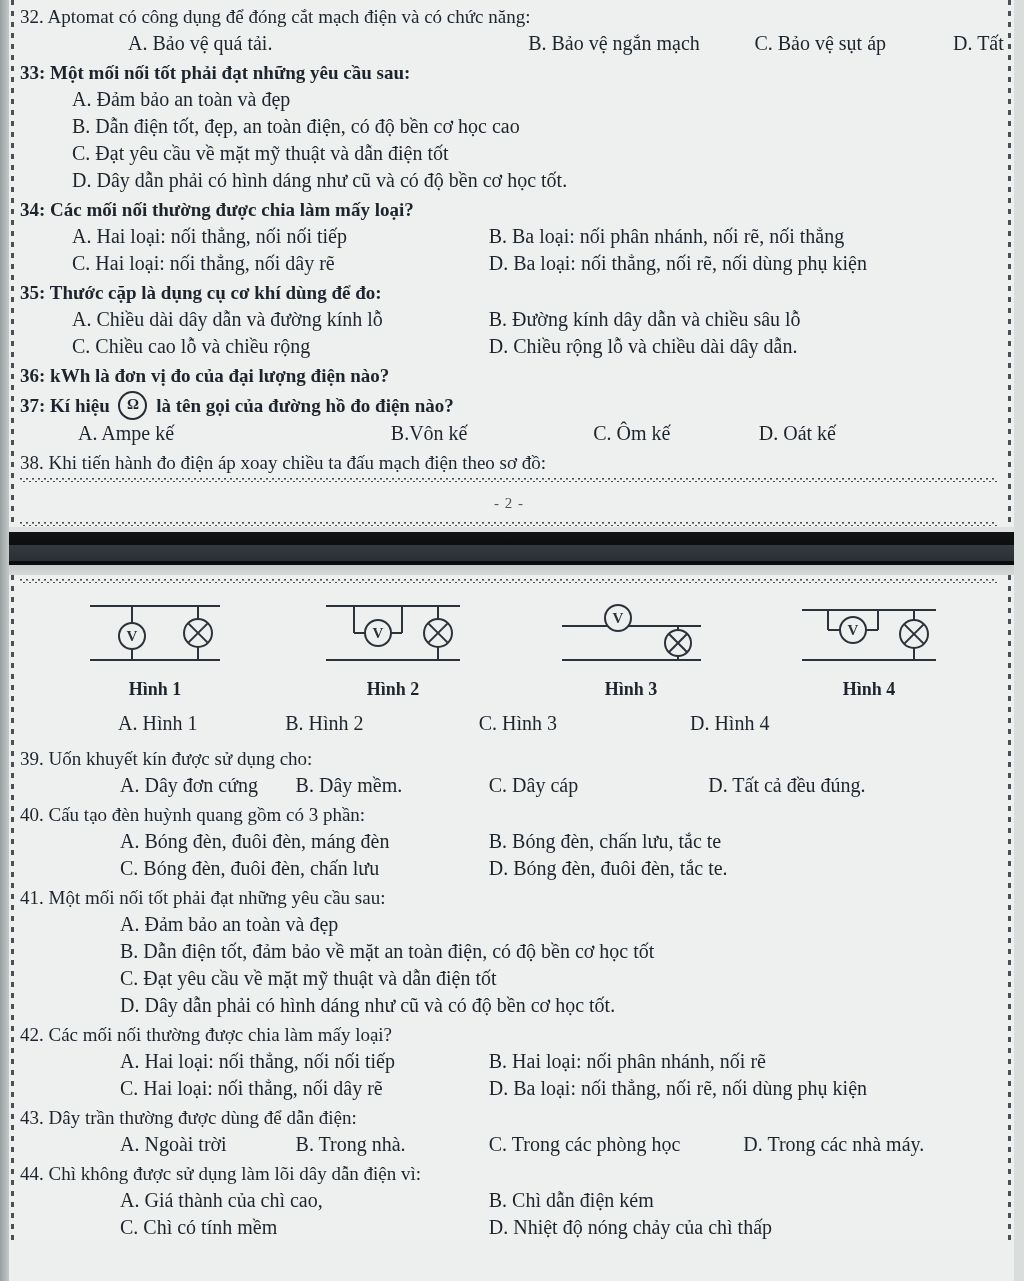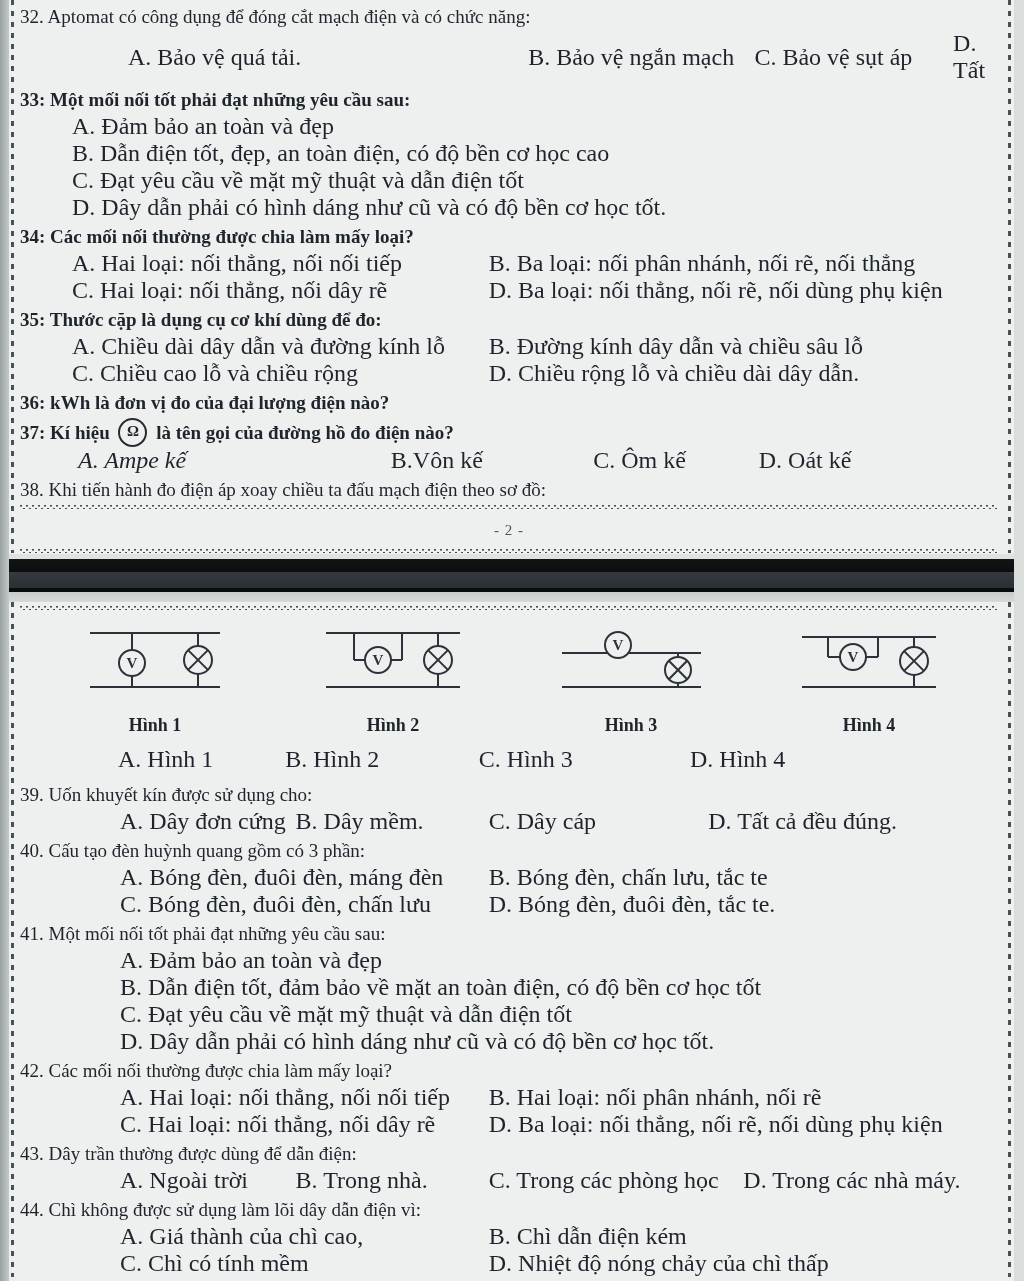--- a/index.html
+++ b/index.html
@@ -16,21 +16,21 @@
 
   .page{position:relative;background:#eef0ef;padding:3px 26px 0 20px;}
   .vrule{position:absolute;top:0;bottom:0;width:3px;z-index:2;
     background-image:repeating-linear-gradient(180deg,#4a5054 0 5px,transparent 5px 11px);}
   .vrule.left{left:11px}
   .vrule.right{right:13px}
 
   .q-header{font-size:19px;line-height:27px;}
   .bold{font-weight:bold;}
   .question{margin-bottom:2px;}
-  .opt-line{display:flex;font-size:24px;line-height:27px;box-sizing:border-box;align-items:center;}
+  .opt-line{display:flex;font-size:20px;line-height:27px;box-sizing:border-box;align-items:center;}
   .opt{flex:0 0 auto;box-sizing:border-box;padding-right:6px;}
 
   .omega{display:inline-block;width:25px;height:25px;border:2px solid #262c33;border-radius:50%;
     text-align:center;line-height:22px;font-size:15px;font-weight:bold;vertical-align:3px;margin:0 4px;}
 
   .dotted-rule{height:4px;margin:1px 0;
     background-image:repeating-linear-gradient(90deg,#464c50 0 2px,transparent 2px 6px),
                      repeating-linear-gradient(90deg,#464c50 0 2px,transparent 2px 6px);
     background-size:100% 1.6px,100% 1.6px;
     background-position:0 0,3px 3px;
@@ -43,21 +43,21 @@
     background:linear-gradient(180deg,
       #dfe2e1 0,#dfe2e1 5px,
       #111315 5px,#0b0d0e 18px,
       #343a3f 18px,#2a2f34 34px,
       #0a0b0c 34px,#0a0b0c 38px,
       #c7ccca 38px,#d5d9d8 48px);}
 
   .figures{display:flex;padding:12px 10px 0 16px;}
   .figure{flex:1;text-align:center;}
   .figure svg{display:block;margin:0 auto;}
-  .figcap{font-weight:bold;font-size:18px;line-height:22px;margin-top:17px;}
+  .figcap{font-weight:bold;font-size:18px;line-height:22px;margin-top:8px;}
   svg line,svg circle{stroke:#2c3239;stroke-width:2;fill:none;}
   svg text{fill:#2c3239;stroke:none;font-size:15px;font-weight:bold;
     font-family:"Liberation Serif","DejaVu Serif",serif;}
 
   .figure-options{padding-left:98px;margin:10px 0 8px;}
   .fo1{width:19%}.fo2{width:22%}.fo3{width:24%}.fo4{width:35%}
 </style>
 </head>
 <body>
 
@@ -114,21 +114,21 @@
             <div class="opt" style="width: 45%;">C. Chiều cao lỗ và chiều rộng</div>
             <div class="opt" style="width: 55%;">D. Chiều rộng lỗ và chiều dài dây dẫn.</div>
           </div>
         </div>
         <div class="question">
           <div class="q-header bold">36: kWh là đơn vị đo của đại lượng điện nào?</div>
         </div>
         <div class="question">
           <div class="q-header bold"><span>37: Kí hiệu </span><div class="omega">Ω</div><span> là tên gọi của đường hồ đo điện nào?</span></div>
           <div class="opt-line" style="padding-left: 58px;">
-            <div class="opt" style="width: 34%; font-style: italic;">A. Ampe kế</div>
+            <div class="opt" style="width: 34%;">A. Ampe kế</div>
             <div class="opt" style="width: 22%;">B.Vôn kế</div>
             <div class="opt" style="width: 18%;">C. Ôm kế</div>
             <div class="opt" style="width: 26%;">D. Oát kế</div>
           </div>
         </div>
         <div class="question">
           <div class="q-header">38. Khi tiến hành đo điện áp xoay chiều ta đấu mạch điện theo sơ đồ:</div>
         </div>
       </div>
     <div class="dotted-rule"></div>

